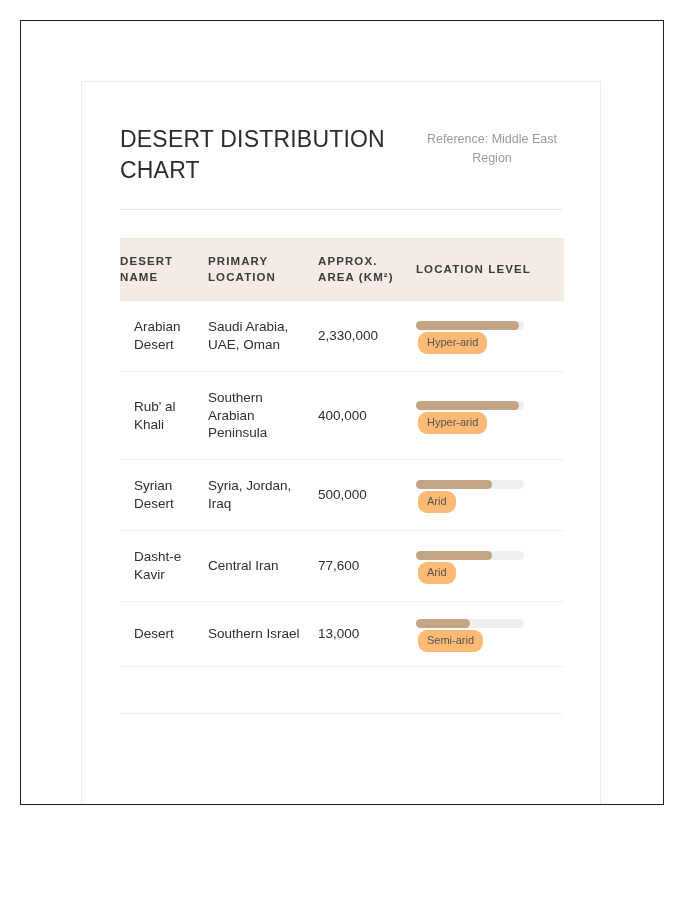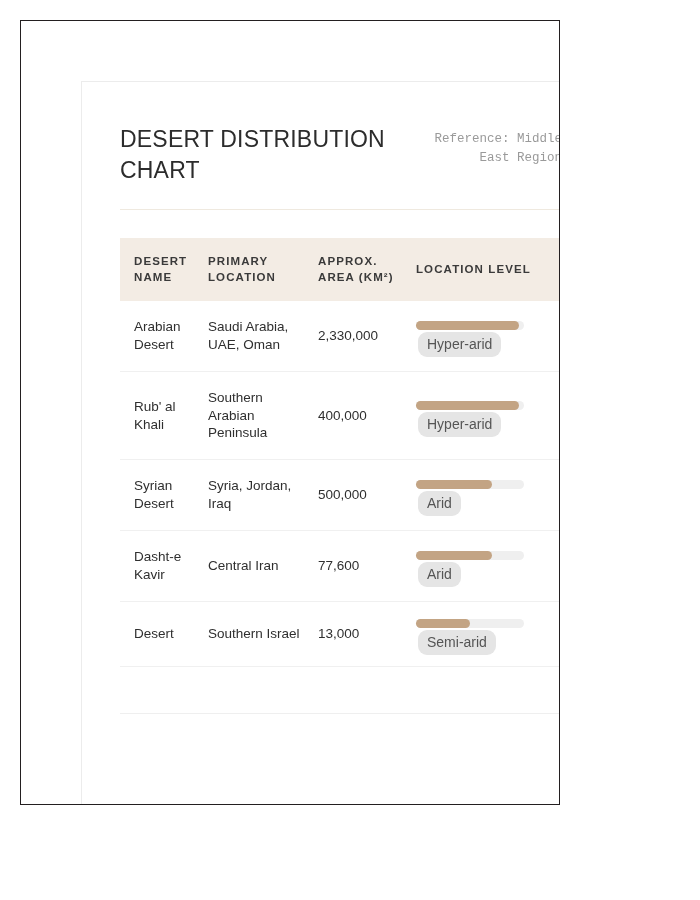--- a/index.html
+++ b/index.html
@@ -13,21 +13,21 @@
   body {
     font-family: "Liberation Sans", sans-serif;
     -webkit-font-smoothing: antialiased;
   }
 
   
   .doc-frame {
     position: absolute;
     left: 20px;
     top: 20px;
-    width: 540px;
+    width: 644px;
     height: 785px;
     border: 1.5px solid #231f20;
     box-sizing: border-box;
     background: #ffffff;
     overflow: hidden;
   }
 
   
   .card {
     position: absolute;
@@ -59,22 +59,21 @@
     letter-spacing: 0.2px;
     margin: 0;
     max-width: 270px;
   }
   .reference {
     font-size: 12.5px;
     line-height: 1.55;
     color: #9a9a9a;
     max-width: 140px;
     margin-top: 6px;
-    text-align: right;
-    font-family: Liberation Mono, monospace;
+    text-align: center;
   }
 
   .title-divider {
     margin-top: 24px;
     height: 1px;
     background: #efe9df;
   }
 
   
   table.desert-table {
@@ -89,21 +88,21 @@
   table.desert-table th {
     text-align: left;
     vertical-align: middle;
     font-size: 11.5px;
     font-weight: bold;
     letter-spacing: 1.1px;
     color: #3a3a3a;
     padding: 16px 8px 16px 0;
     line-height: 1.35;
   }
-  table.desert-table th:first-child { padding-left: 14px; }
+  table.desert-table th:first-child { }
 
   col.c-name { width: 88px; }
   col.c-loc  { width: 110px; }
   col.c-area { width: 98px; }
   col.c-arid { width: 148px; }
 
   table.desert-table td {
     font-size: 13.5px;
     color: #2f2f2f;
     padding: 17px 8px 17px 0;
@@ -133,23 +132,23 @@
     left: 0;
     top: 0;
     height: 9px;
     border-radius: 5px;
     background: #c3a484;
   }
   .badge {
     position: absolute;
     left: 2px;
     top: 11px;
-    background: #e5e5e5;
+    background: #fdba74;
     color: #555555;
-    font-size: 14px;
+    font-size: 11px;
     line-height: 1;
     padding: 5px 9px 6px 9px;
     border-radius: 9px;
     white-space: nowrap;
   }
 
   
   .footer-divider {
     margin-top: 46px;
     height: 1px;

